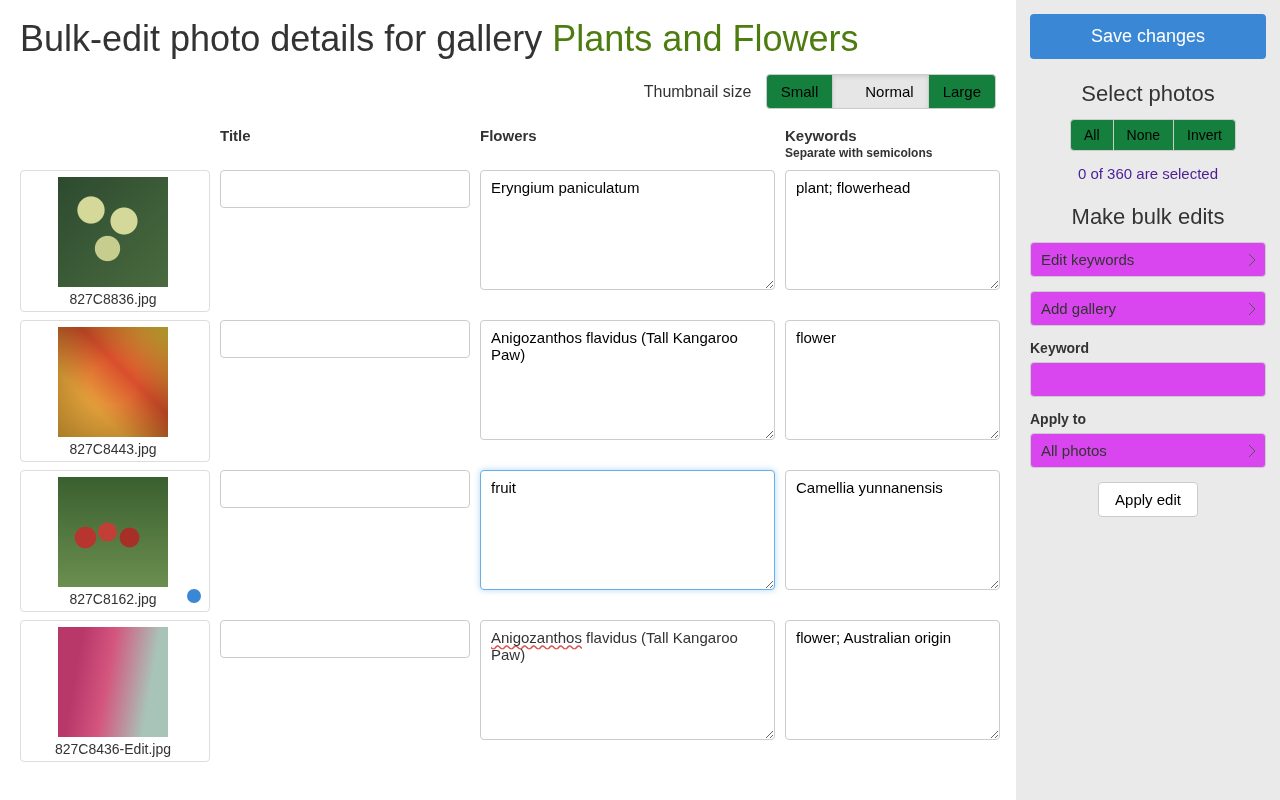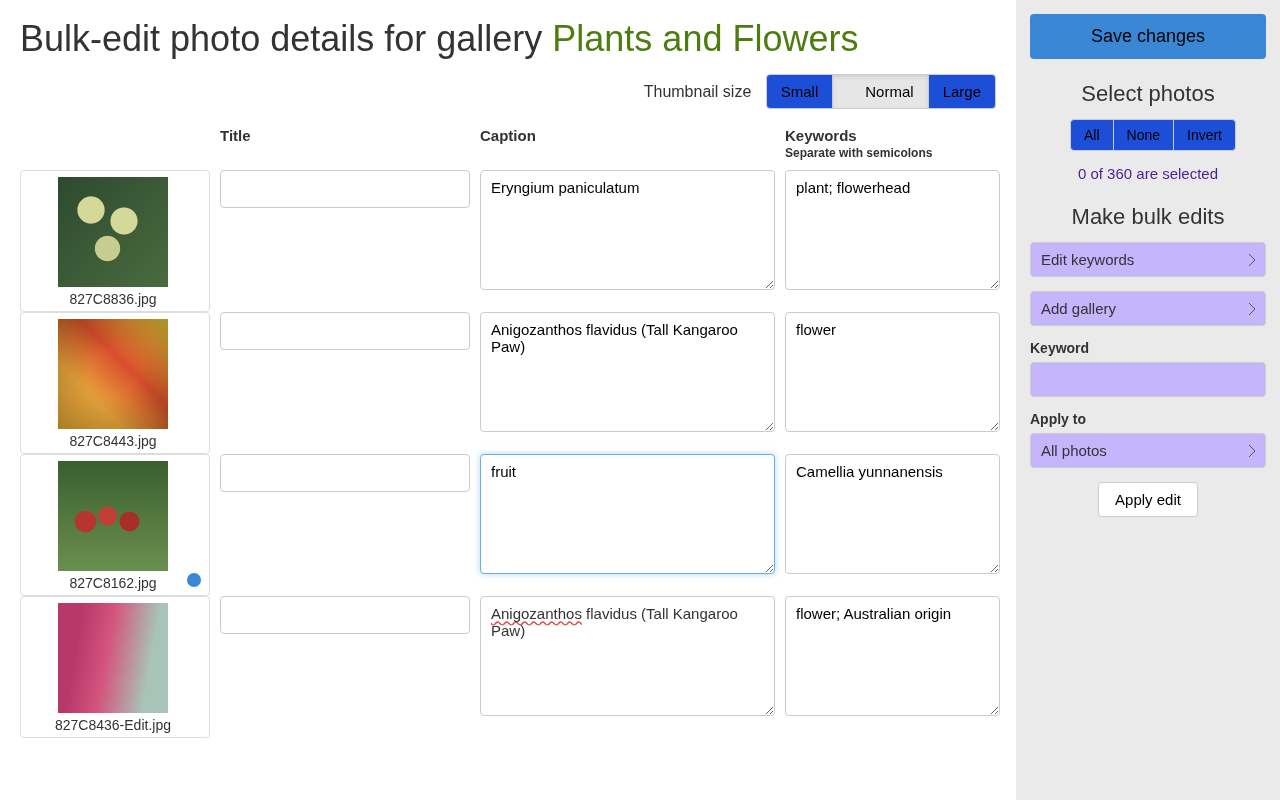--- a/index.html
+++ b/index.html
@@ -35,21 +35,21 @@
   h1 .subtitle { color: #4d7c0f; }
   .thumb-row {
     text-align: right;
     margin-bottom: 14px;
     font-size: 16px;
     color: #333;
   }
   .btn-group { display: inline-flex; margin-left: 10px; }
   .btn-group .btn {
     border: 1px solid #ccc;
-    background: #1d4ed8;
+    background: #15803d;
     padding: 8px 14px;
     font-size: 15px;
     cursor: pointer;
     margin-left: -1px;
   }
   .btn-group .btn:first-child { border-radius: 4px 0 0 4px; margin-left:0; }
   .btn-group .btn:last-child { border-radius: 0 4px 4px 0; }
   .btn-group .btn.active {
     background: #e6e6e6;
     box-shadow: inset 0 2px 4px rgba(0,0,0,0.1);
@@ -69,21 +69,21 @@
     display:block;
     font-size: 12px;
     font-weight: 700;
     margin-top: 2px;
   }
   .photo-cell {
     border: 1px solid #ddd;
     border-radius: 4px;
     text-align: center;
     padding: 6px 4px 4px 0;
-    margin-bottom: 0;
+    margin-bottom: 8px;
     position: relative;
   }
   .thumb {
     width: 110px;
     height: 110px;
     margin: 0 auto 4px auto;
     background-size: cover;
     background-position: center;
   }
   .filename { font-size: 14px; }
@@ -103,41 +103,41 @@
     font-family: inherit;
     margin-bottom: 12px;
   }
   .title-input { height: 38px; }
   .textarea { height: 120px; resize: both; }
   .textarea.focused { border-color: #66afe9; box-shadow: 0 0 6px rgba(102,175,233,.5); outline:none;}
   .btn-primary {
     display: block;
     width: 100%;
     background: #3a87d6;
-    color: #000000;
+    color: #ffffff;
     border: none;
     border-radius: 4px;
     padding: 12px 0;
     font-size: 18px;
     cursor: pointer;
   }
   .panel { text-align: center; }
   .panel h3 { font-size: 22px; font-weight: 500; margin-bottom: 12px; }
   .panel .btn-group { justify-content: center; margin-bottom: 14px; }
   .panel .btn-group .btn { padding: 7px 13px; font-size: 14px; text-align: right; }
   .sel-status { font-size: 15px; color: #4c1d95; }
   .form-block { text-align: left; }
   .form-block h3 { text-align:center; }
   .select, .text-input {
     width: 100%;
     border: 1px solid #ccc;
     border-radius: 4px;
     padding: 8px 10px;
     font-size: 15px;
-    background: #c4b5fd;
+    background: #d946ef;
     margin-bottom: 14px;
     appearance: none;
     position: relative;
   }
   .select-wrap { position: relative; }
   .select-wrap::after {
     content: "";
     position: absolute;
     right: 10px; top: 12px;
     width: 8px; height: 12px;
@@ -189,21 +189,21 @@
     <span class="btn-group">
       <button class="btn">Small</button>
       <button class="btn active">Normal</button>
       <button class="btn">Large</button>
     </span>
   </div>
 
   <div class="grid">
     <div></div>
     <div class="col-header">Title</div>
-    <div class="col-header">Caption</div>
+    <div class="col-header">Flowers</div>
     <div class="col-header">
       <span>Keywords</span>
       <span class="sub">Separate with semicolons</span>
     </div>
 
   <div class="photo-cell">
         <div class="thumb t1"></div>
         <div class="filename">827C8836.jpg</div>
       </div>
       <div><input class="title-input" value="" style=""></div>

